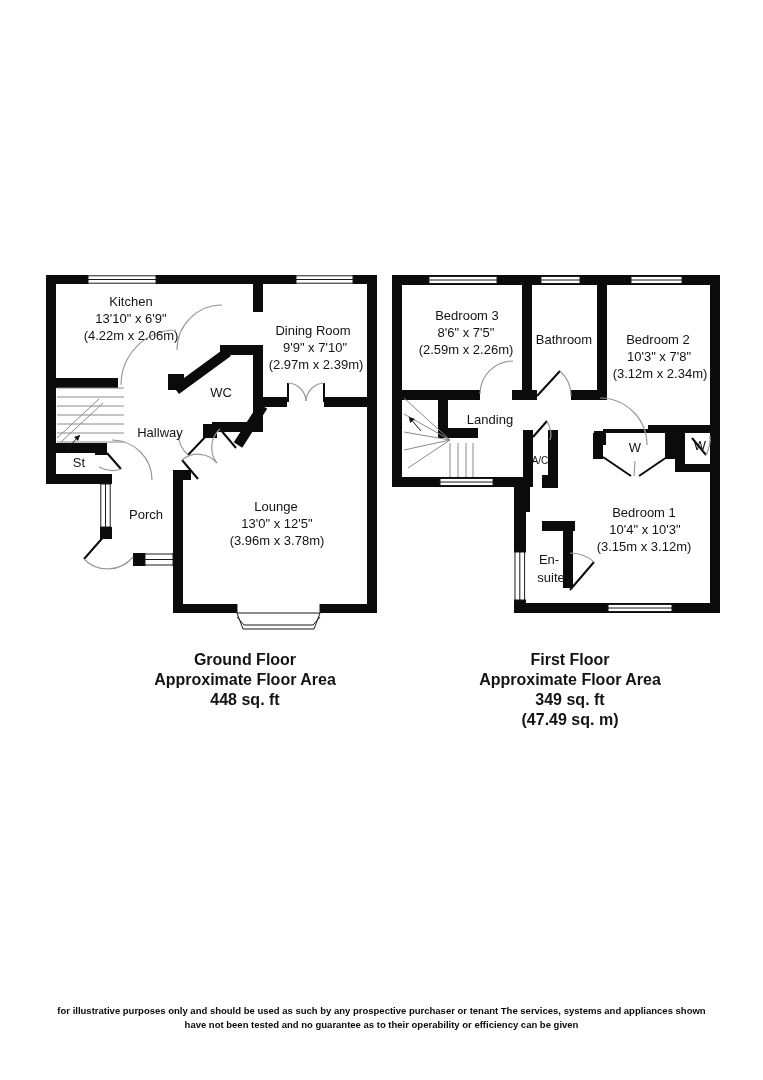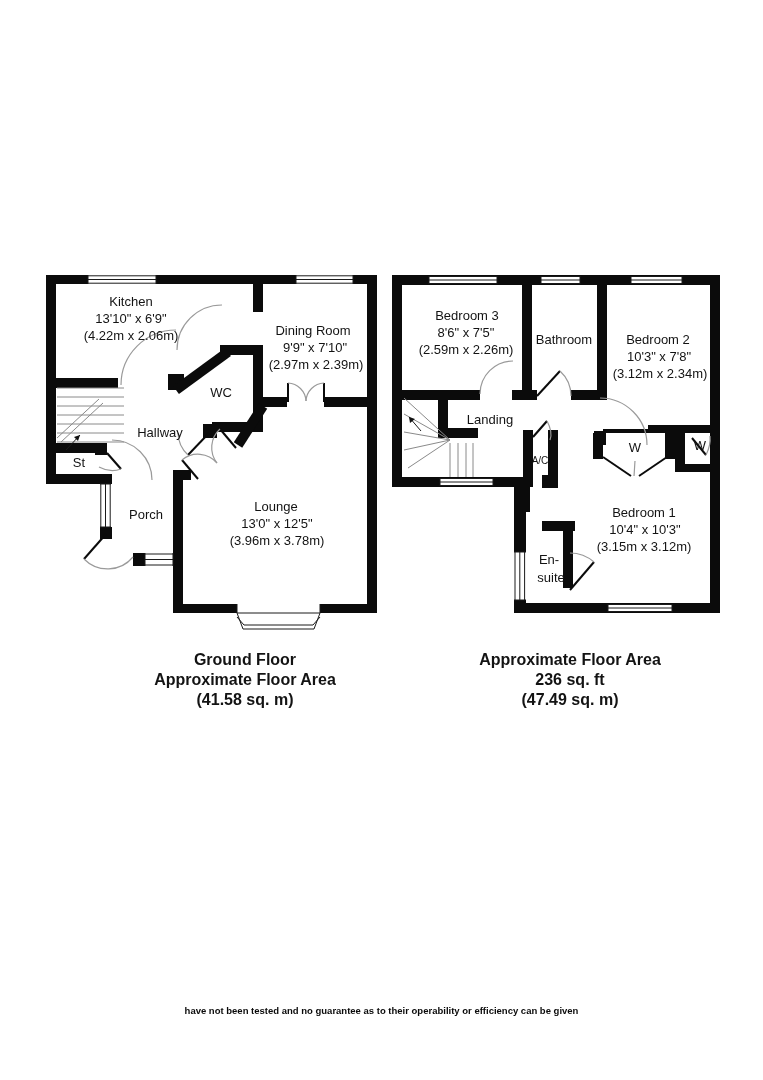--- a/index.html
+++ b/index.html
@@ -199,26 +199,28 @@
       <text x="645" y="534">10'4" x 10'3"</text>
       <text x="644" y="551">(3.15m x 3.12m)</text>
       <text x="549" y="564">En-</text>
       <text x="551" y="582">suite</text>
     </g>
   </svg>
 
   <div class="caption" style="left:65px;top:650px;width:360px;">
     <div>Ground Floor</div>
     <div>Approximate Floor Area</div>
-    <div>(41.58 sq. m)</div>
+    <div>448 sq. ft</div>
   </div>
 
   <div class="caption" style="left:390px;top:650px;width:360px;">
+    <div>First Floor</div>
     <div>Approximate Floor Area</div>
-    <div>236 sq. ft</div>
+    <div>349 sq. ft</div>
     <div>(47.49 sq. m)</div>
   </div>
 
   <div class="footer">
+    <div>for illustrative purposes only and should be used as such by any prospective purchaser or tenant The services, systems and appliances shown</div>
     <div>have not been tested and no guarantee as to their operability or efficiency can be given</div>
   </div>
 
 </div>
 
 </body></html>

